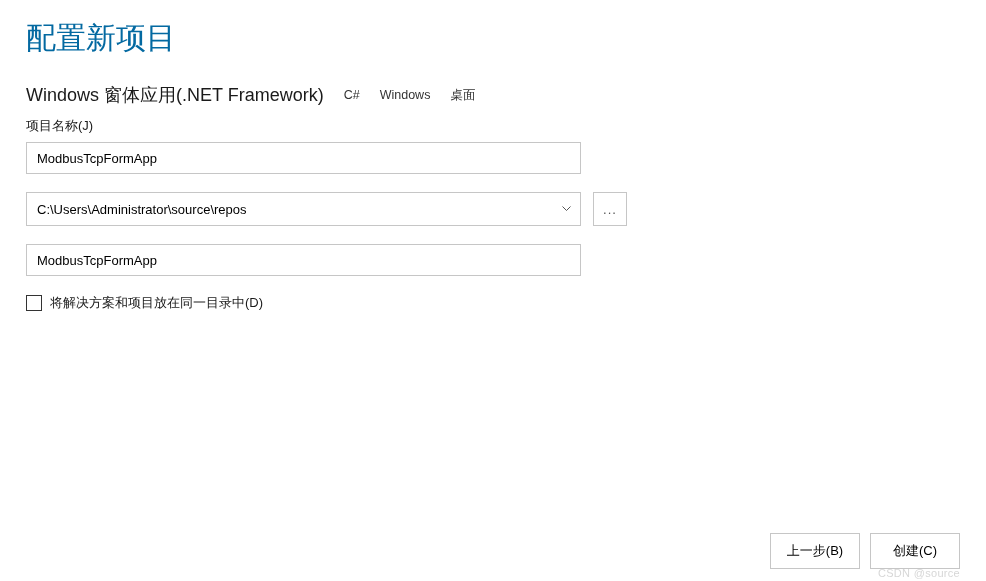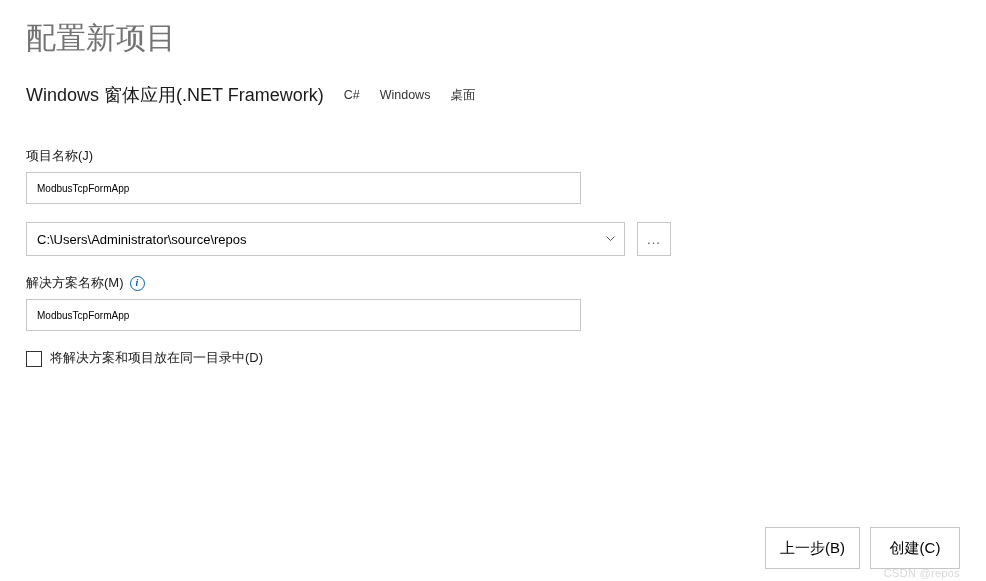--- a/index.html
+++ b/index.html
@@ -12,29 +12,29 @@
       background: #ffffff;
       color: #1a1a1a;
       width: 986px;
       height: 581px;
       position: relative;
       padding: 18px 26px 0 26px;
     }
     .page-title {
       font-size: 30px;
       font-weight: 400;
-      color: #737373;
+      color: #0369a1;
       margin-bottom: 24px;
       font-family: Liberation Serif, serif;
     }
     .template-row {
       display: flex;
       align-items: center;
       gap: 20px;
-      margin-bottom: 40px;
+      margin-bottom: 10px;
     }
     .template-name {
       font-size: 18px;
       font-weight: 400;
       color: #1a1a1a;
     }
     .tag {
       font-size: 12.5px;
       color: #333;
     }
@@ -62,33 +62,33 @@
       line-height: 1;
     }
     .form-row {
       margin-bottom: 18px;
     }
     .text-input {
       width: 555px;
       height: 32px;
       border: 1px solid #c6c6c6;
       padding: 0 10px;
-      font-size: 10px;
+      font-size: 13px;
       font-family: inherit;
       outline: none;
       background: #fff;
     }
     .location-row {
       display: flex;
       align-items: center;
       gap: 12px;
     }
     .combo-wrap {
       position: relative;
-      width: 599px;
+      width: 555px;
     }
     .combo-input {
       width: 100%;
       height: 34px;
       border: 1px solid #c6c6c6;
       padding: 0 30px 0 10px;
       font-size: 13px;
       font-family: inherit;
       outline: none;
       background: #fff;
@@ -111,21 +111,21 @@
       font-size: 13px;
       cursor: pointer;
       display: flex;
       align-items: center;
       justify-content: center;
       letter-spacing: 1px;
       color: #555;
     }
     .checkbox-row {
       display: flex;
-      align-items: flex-end;
+      align-items: center;
       gap: 8px;
       margin-bottom: 20px;
     }
     .checkbox-box {
       width: 16px;
       height: 16px;
       border: 1px solid #333;
       background: #fff;
       cursor: pointer;
     }
@@ -135,24 +135,24 @@
     }
     .button-bar {
       position: absolute;
       bottom: 12px;
       right: 26px;
       display: flex;
       gap: 10px;
     }
     .action-btn {
       min-width: 90px;
-      height: 42px;
-      border: 1px solid #c6c6c6;
-      background: #fff;
-      font-size: 15px;
+      height: 36px;
+      border: 1px solid #c6c6c6;
+      background: #fff;
+      font-size: 13px;
       font-family: inherit;
       cursor: pointer;
       padding: 0 14px;
     }
     .watermark {
       position: absolute;
       bottom: 2px;
       right: 26px;
       font-size: 11px;
       color: #d7d7d7;
@@ -185,33 +185,29 @@
         <svg width="9" height="6" viewBox="0 0 9 6">
             <path d="M0.5 0.5 L4.5 4.5 L8.5 0.5" stroke="#555" stroke-width="1" fill="none"></path>
           </svg>
       </span>
     </div>
     <button class="browse-btn">...</button>
   </div>
 </div>
 
 <div class="form-row">
-  <div class="field-label">
-    <span>解决方案名称(M)</span>
-    <span class="info-icon">i</span>
-  </div>
   <input type="text" class="text-input" value="ModbusTcpFormApp" style="">
 </div>
 
 <div class="checkbox-row">
   <div class="checkbox-box"></div>
   <span class="checkbox-label">将解决方案和项目放在同一目录中(D)</span>
 </div>
 
 <div class="form-row">
 </div>
 
 <div class="button-bar">
   <button class="action-btn">上一步(B)</button>
   <button class="action-btn">创建(C)</button>
 </div>
 
-<div class="watermark">CSDN @repos</div>
+<div class="watermark">CSDN @source</div>
 
 </body></html>

